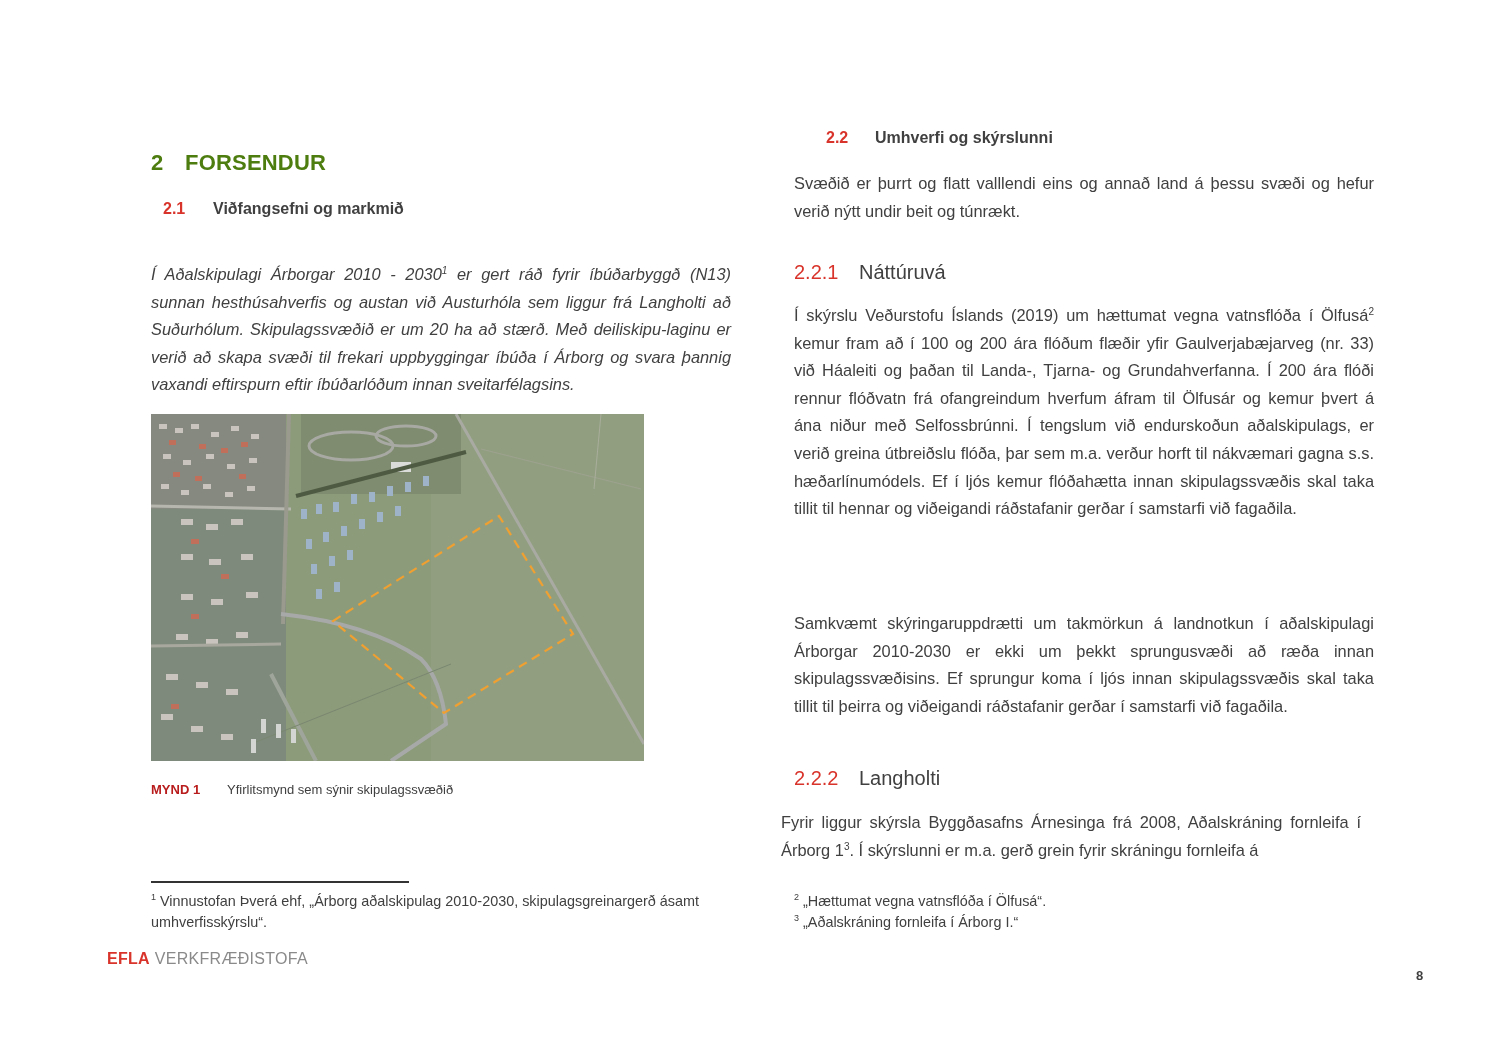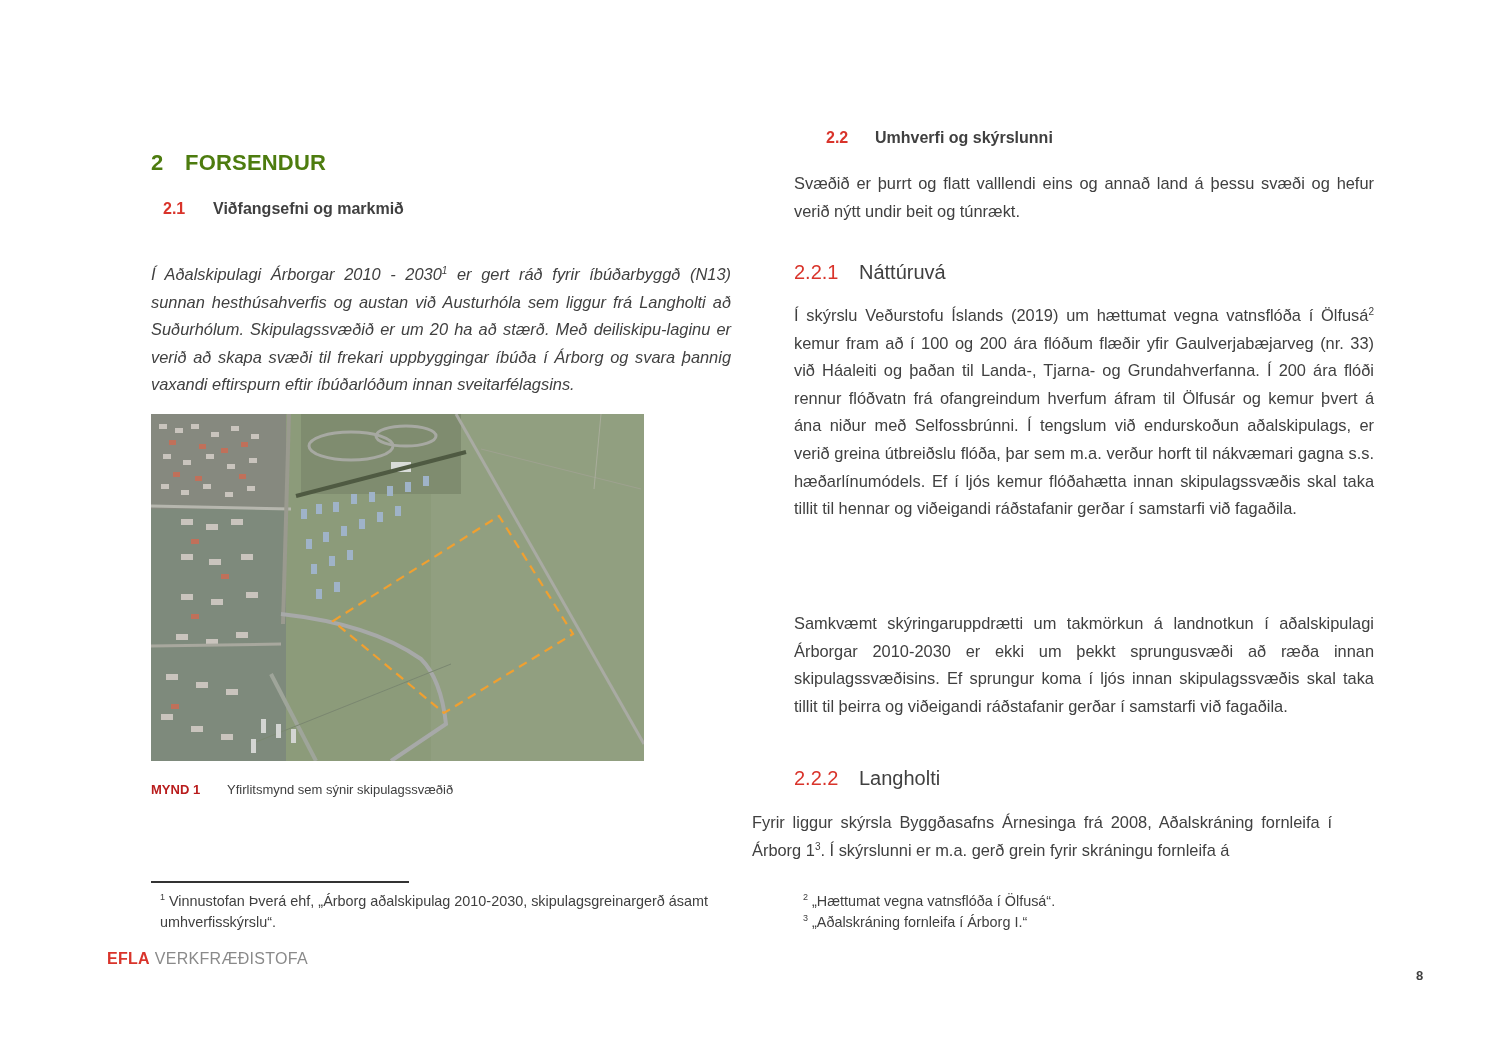--- a/index.html
+++ b/index.html
@@ -19,21 +19,21 @@
   .para { position: absolute; font-size: 16.4px; line-height: 27.6px; color: #404040; text-align: justify; }
   .para sup { font-size: 10px; line-height: 0; vertical-align: super; }
 
   .figure { position: absolute; left: 151px; top: 414px; width: 493px; height: 347px; overflow: hidden; background: #8a9a76; }
   .figure svg { display: block; }
 
   .caption { position: absolute; left: 151px; top: 782px; font-size: 13px; color: #404040; }
   .caption .label { color: #b91c1c; font-weight: bold; display: inline-block; width: 76px; }
 
   .fn-rule { position: absolute; left: 151px; top: 881px; width: 258px; height: 2px; background: #333; }
-  .footnote { position: absolute; font-size: 14.4px; line-height: 21px; color: #404040; margin-left: 9px; }
+  .footnote { position: absolute; font-size: 14.4px; line-height: 21px; color: #404040; }
   .footnote sup { font-size: 9px; vertical-align: super; line-height: 0; }
 
   .brand { position: absolute; left: 107px; top: 950px; font-size: 16px; letter-spacing: 0.3px; }
   .brand .efla { color: #d9342b; font-weight: bold; }
   .brand .vs { color: #8a8a8a; font-weight: normal; }
 
   .pagenum { position: absolute; left: 1416px; top: 968px; font-size: 13px; font-weight: bold; color: #404040; }
 </style>
 </head>
 <body>
@@ -182,21 +182,21 @@
 <div class="para" style="left:794px; top:302px; width:580px;">
   <span>Í skýrslu Veðurstofu Íslands (2019) um hættumat vegna vatnsflóða í Ölfusá</span><sup>2</sup><span> kemur fram að í 100 og 200 ára flóðum flæðir yfir Gaulverjabæjarveg (nr. 33) við Háaleiti og þaðan til Landa-, Tjarna- og Grundahverfanna. Í 200 ára  flóði rennur flóðvatn frá ofangreindum hverfum áfram til Ölfusár og kemur þvert á ána niður með Selfossbrúnni. Í tengslum við endurskoðun aðalskipulags, er verið greina útbreiðslu flóða, þar sem m.a. verður horft til nákvæmari gagna s.s. hæðarlínumódels. Ef í ljós kemur flóðahætta innan skipulagssvæðis skal taka tillit til hennar og viðeigandi ráðstafanir gerðar í samstarfi við fagaðila.</span>
 </div>
 
 <div class="para" style="left:794px; top:610px; width:580px;">Samkvæmt skýringaruppdrætti um takmörkun á landnotkun í aðalskipulagi Árborgar 2010-2030 er ekki um þekkt sprungusvæði að ræða innan skipulagssvæðisins. Ef sprungur koma í ljós innan skipulagssvæðis skal taka tillit til þeirra og viðeigandi ráðstafanir gerðar í samstarfi við fagaðila.</div>
 
 <div class="h3" style="left:794px; top:767px;">
   <span class="num" style="width:65px;">2.2.2</span><span>Langholti</span>
 </div>
 
-<div class="para" style="left:752px; top:809px; width:580px;">
+<div class="para" style="left:781px; top:809px; width:580px;">
   <span>Fyrir liggur skýrsla Byggðasafns Árnesinga frá 2008, Aðalskráning fornleifa í Árborg 1</span><sup>3</sup><span>. Í skýrslunni er m.a. gerð grein fyrir skráningu fornleifa á</span>
 </div>
 
 <div class="footnote" style="left:794px; top:891px; width:580px;">
   <sup>2</sup><span> „Hættumat vegna vatnsflóða í Ölfusá“.</span>
 </div>
 <div class="footnote" style="left:794px; top:912px; width:580px;">
   <sup>3</sup><span> „Aðalskráning fornleifa í Árborg I.“</span>
 </div>
 

